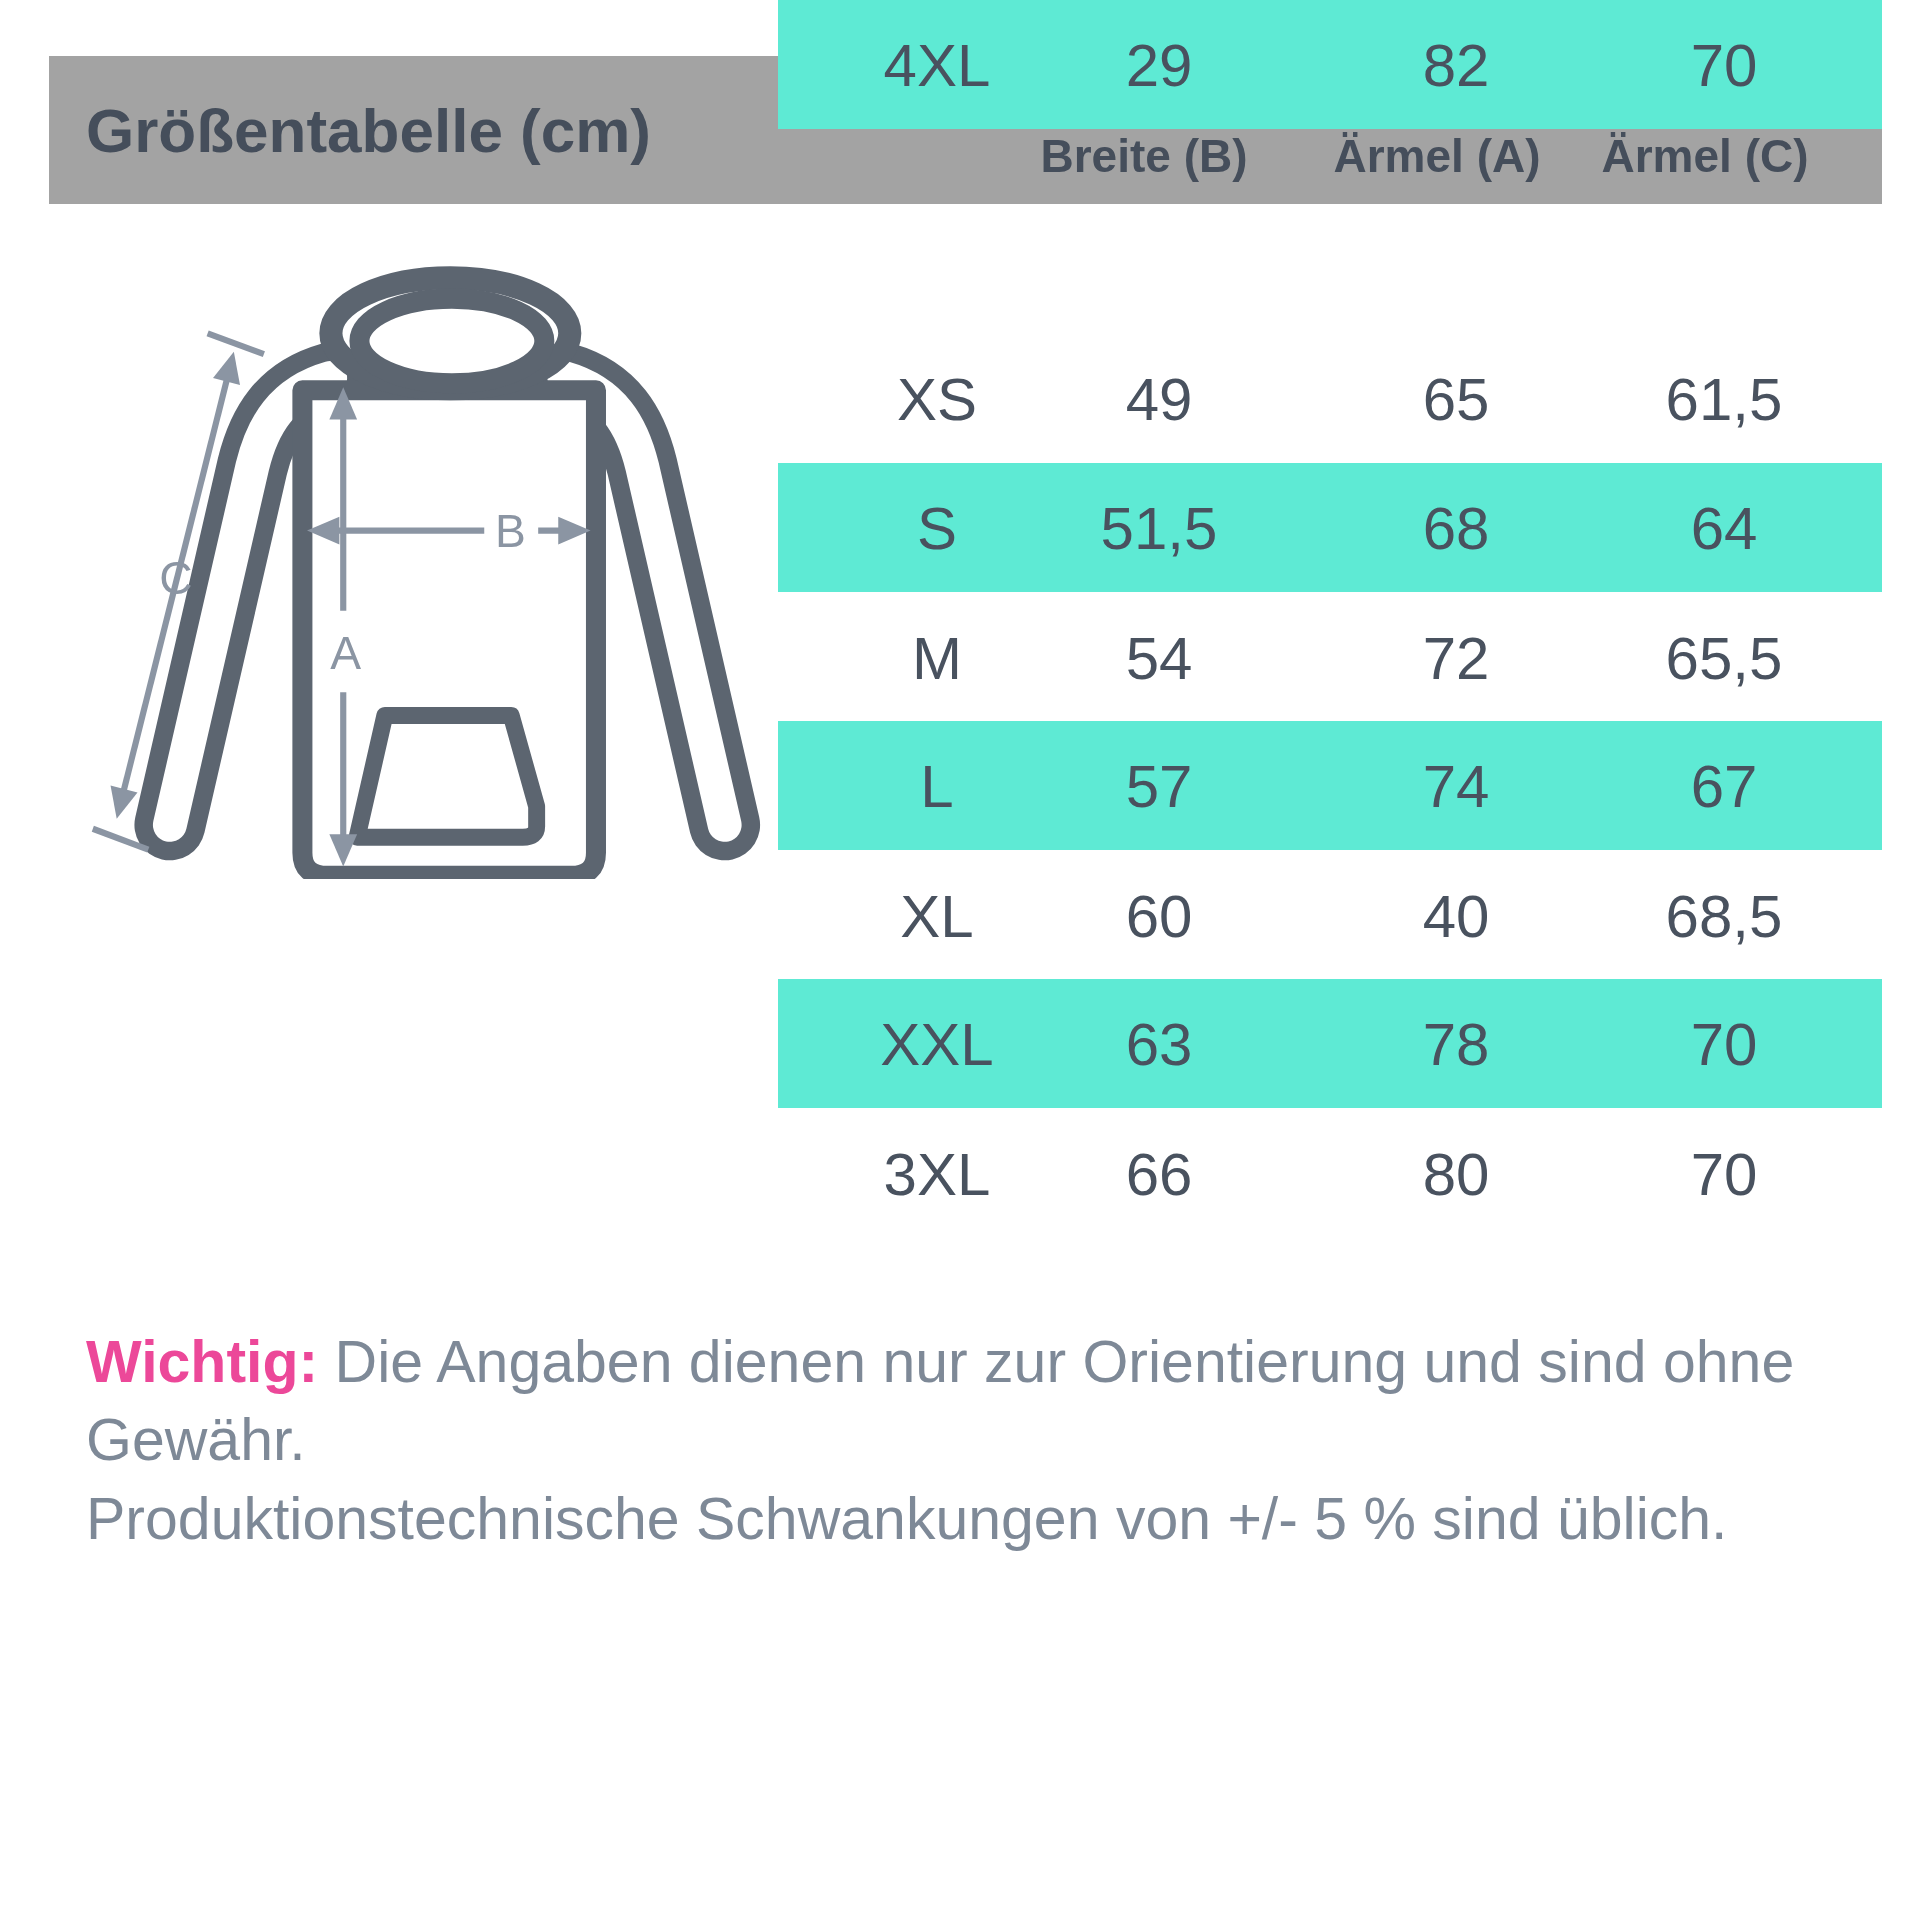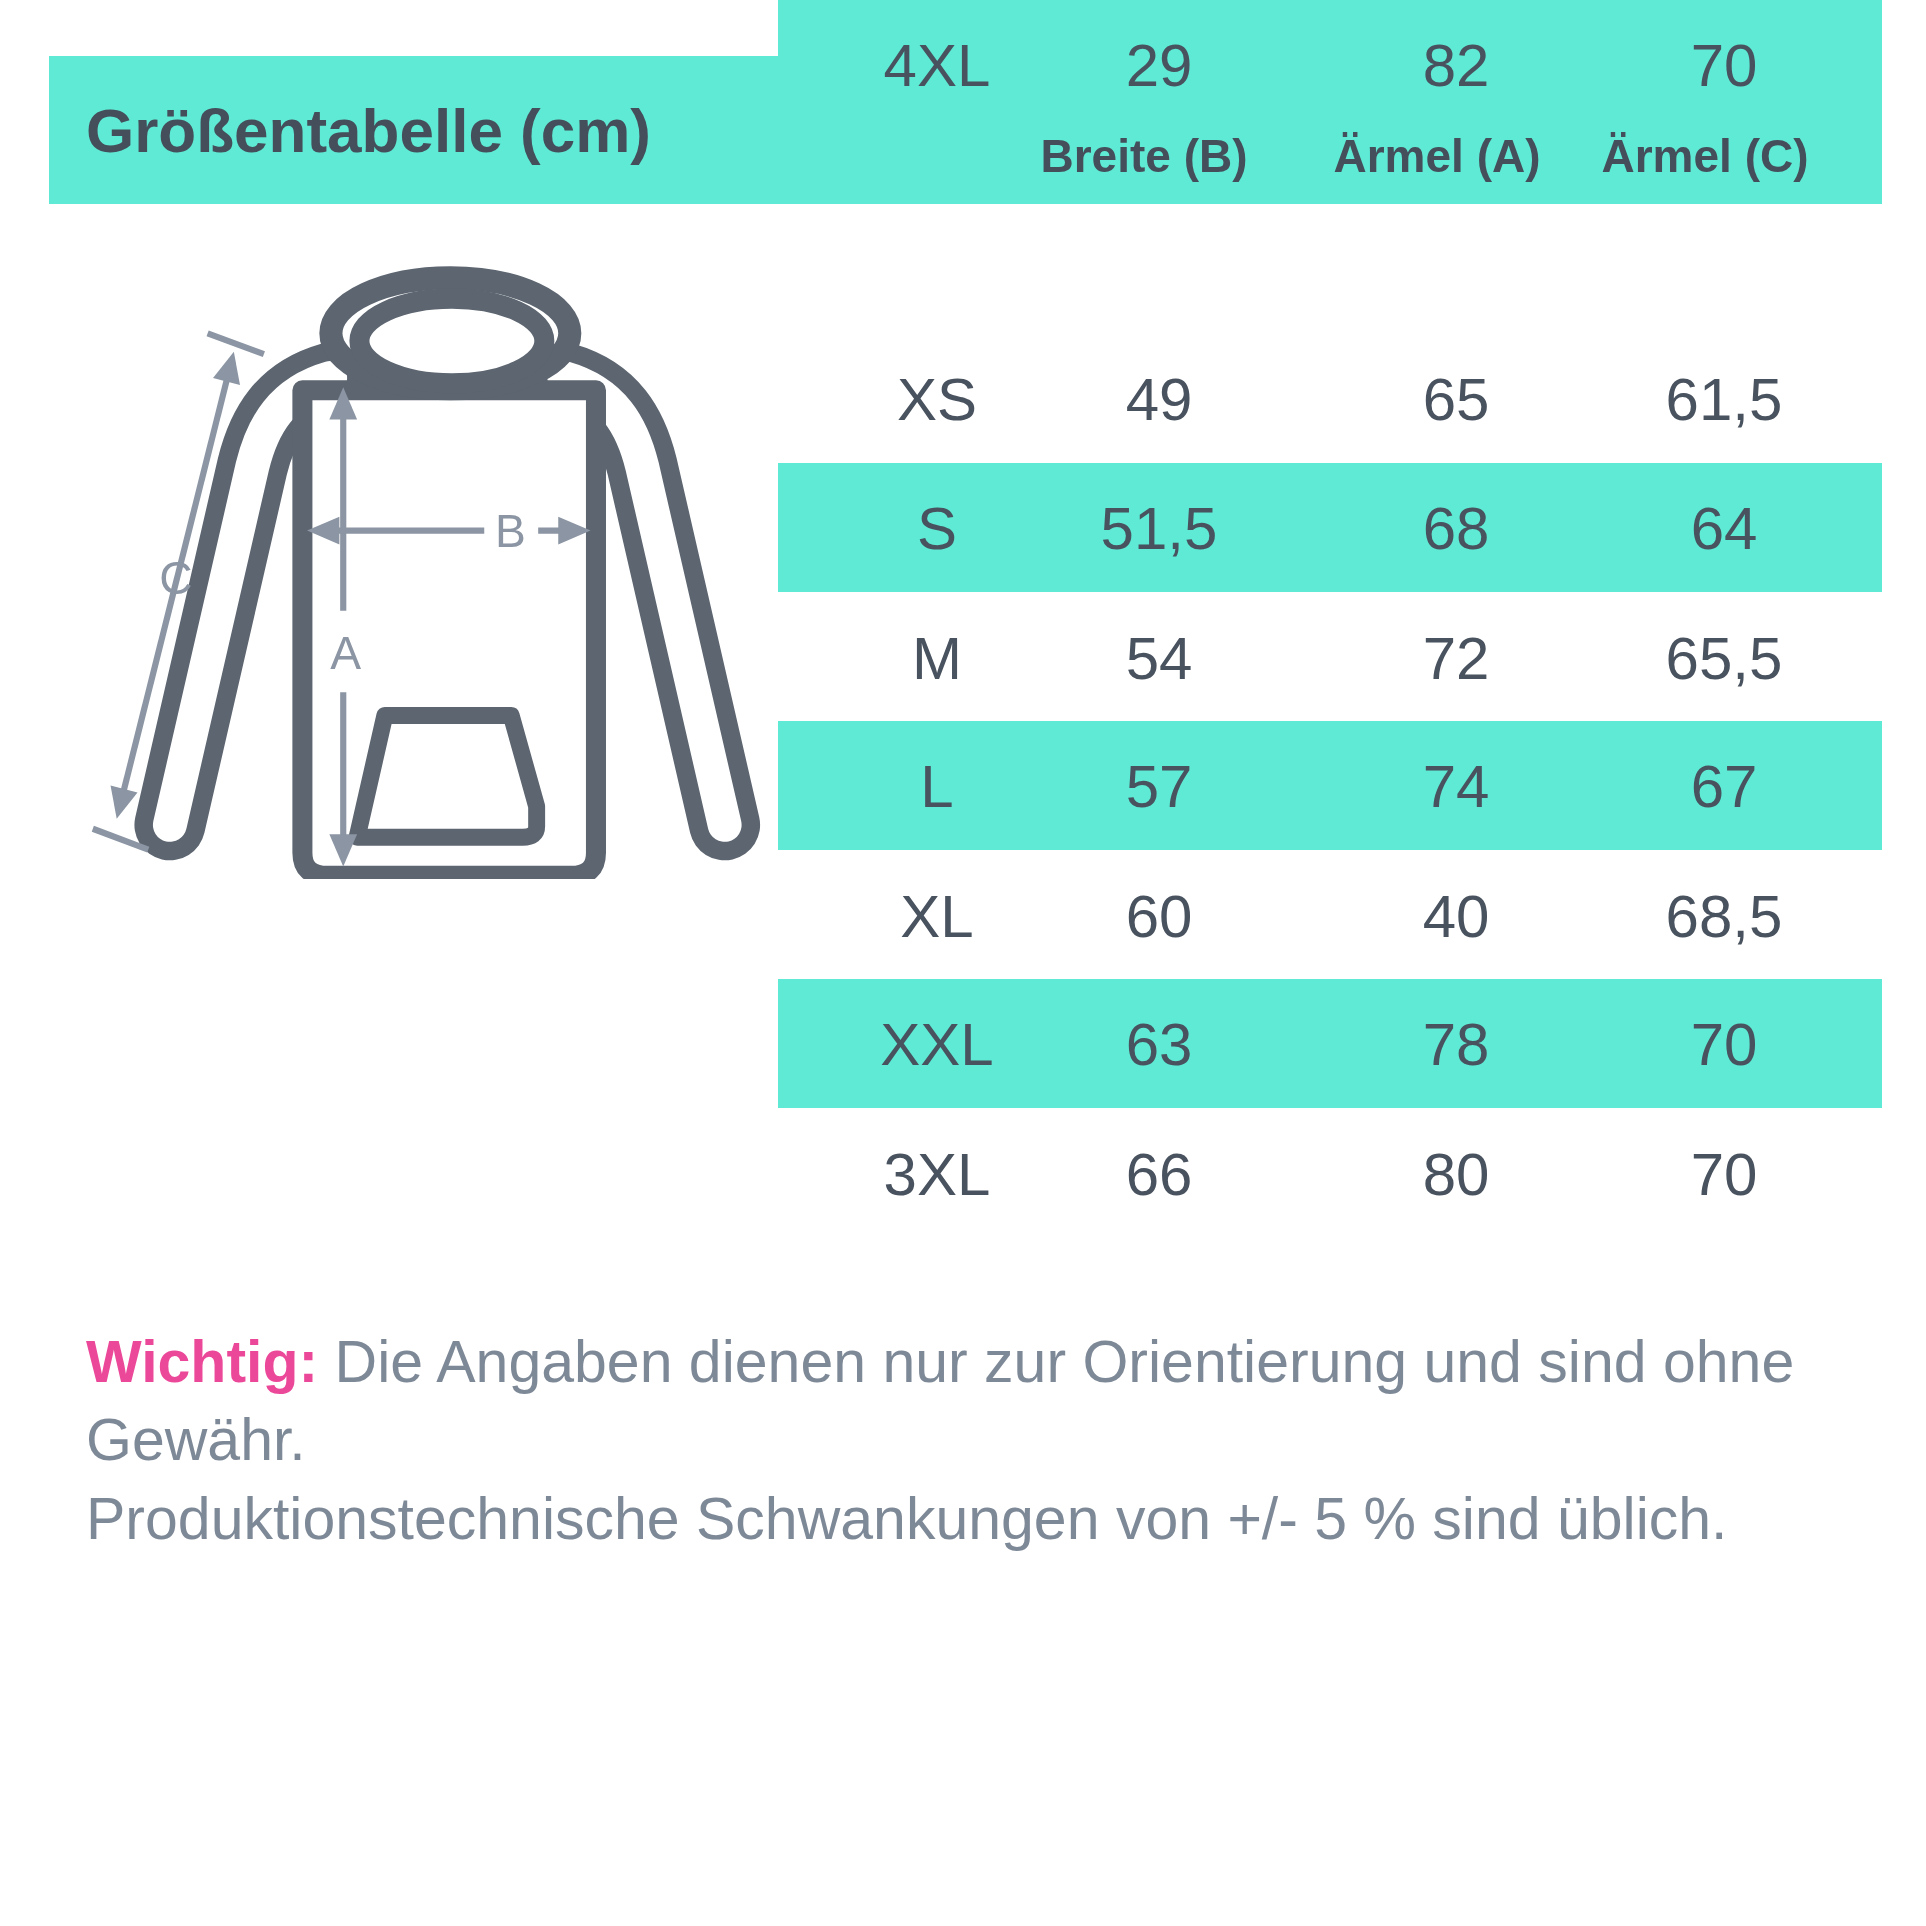--- a/index.html
+++ b/index.html
@@ -16,21 +16,21 @@
     overflow: hidden;
   }
 
   
   .header {
     position: absolute;
     left: 49px;
     top: 56px;
     width: 1833px;
     height: 148px;
-    background: #5eead4;
+    background: #a3a3a3;
   }
   .header .title {
     position: absolute;
     left: 37px;
     top: 50%;
     transform: translateY(-50%);
     font-size: 62px;
     font-weight: 700;
     color: #454e5b;
     white-space: nowrap;

